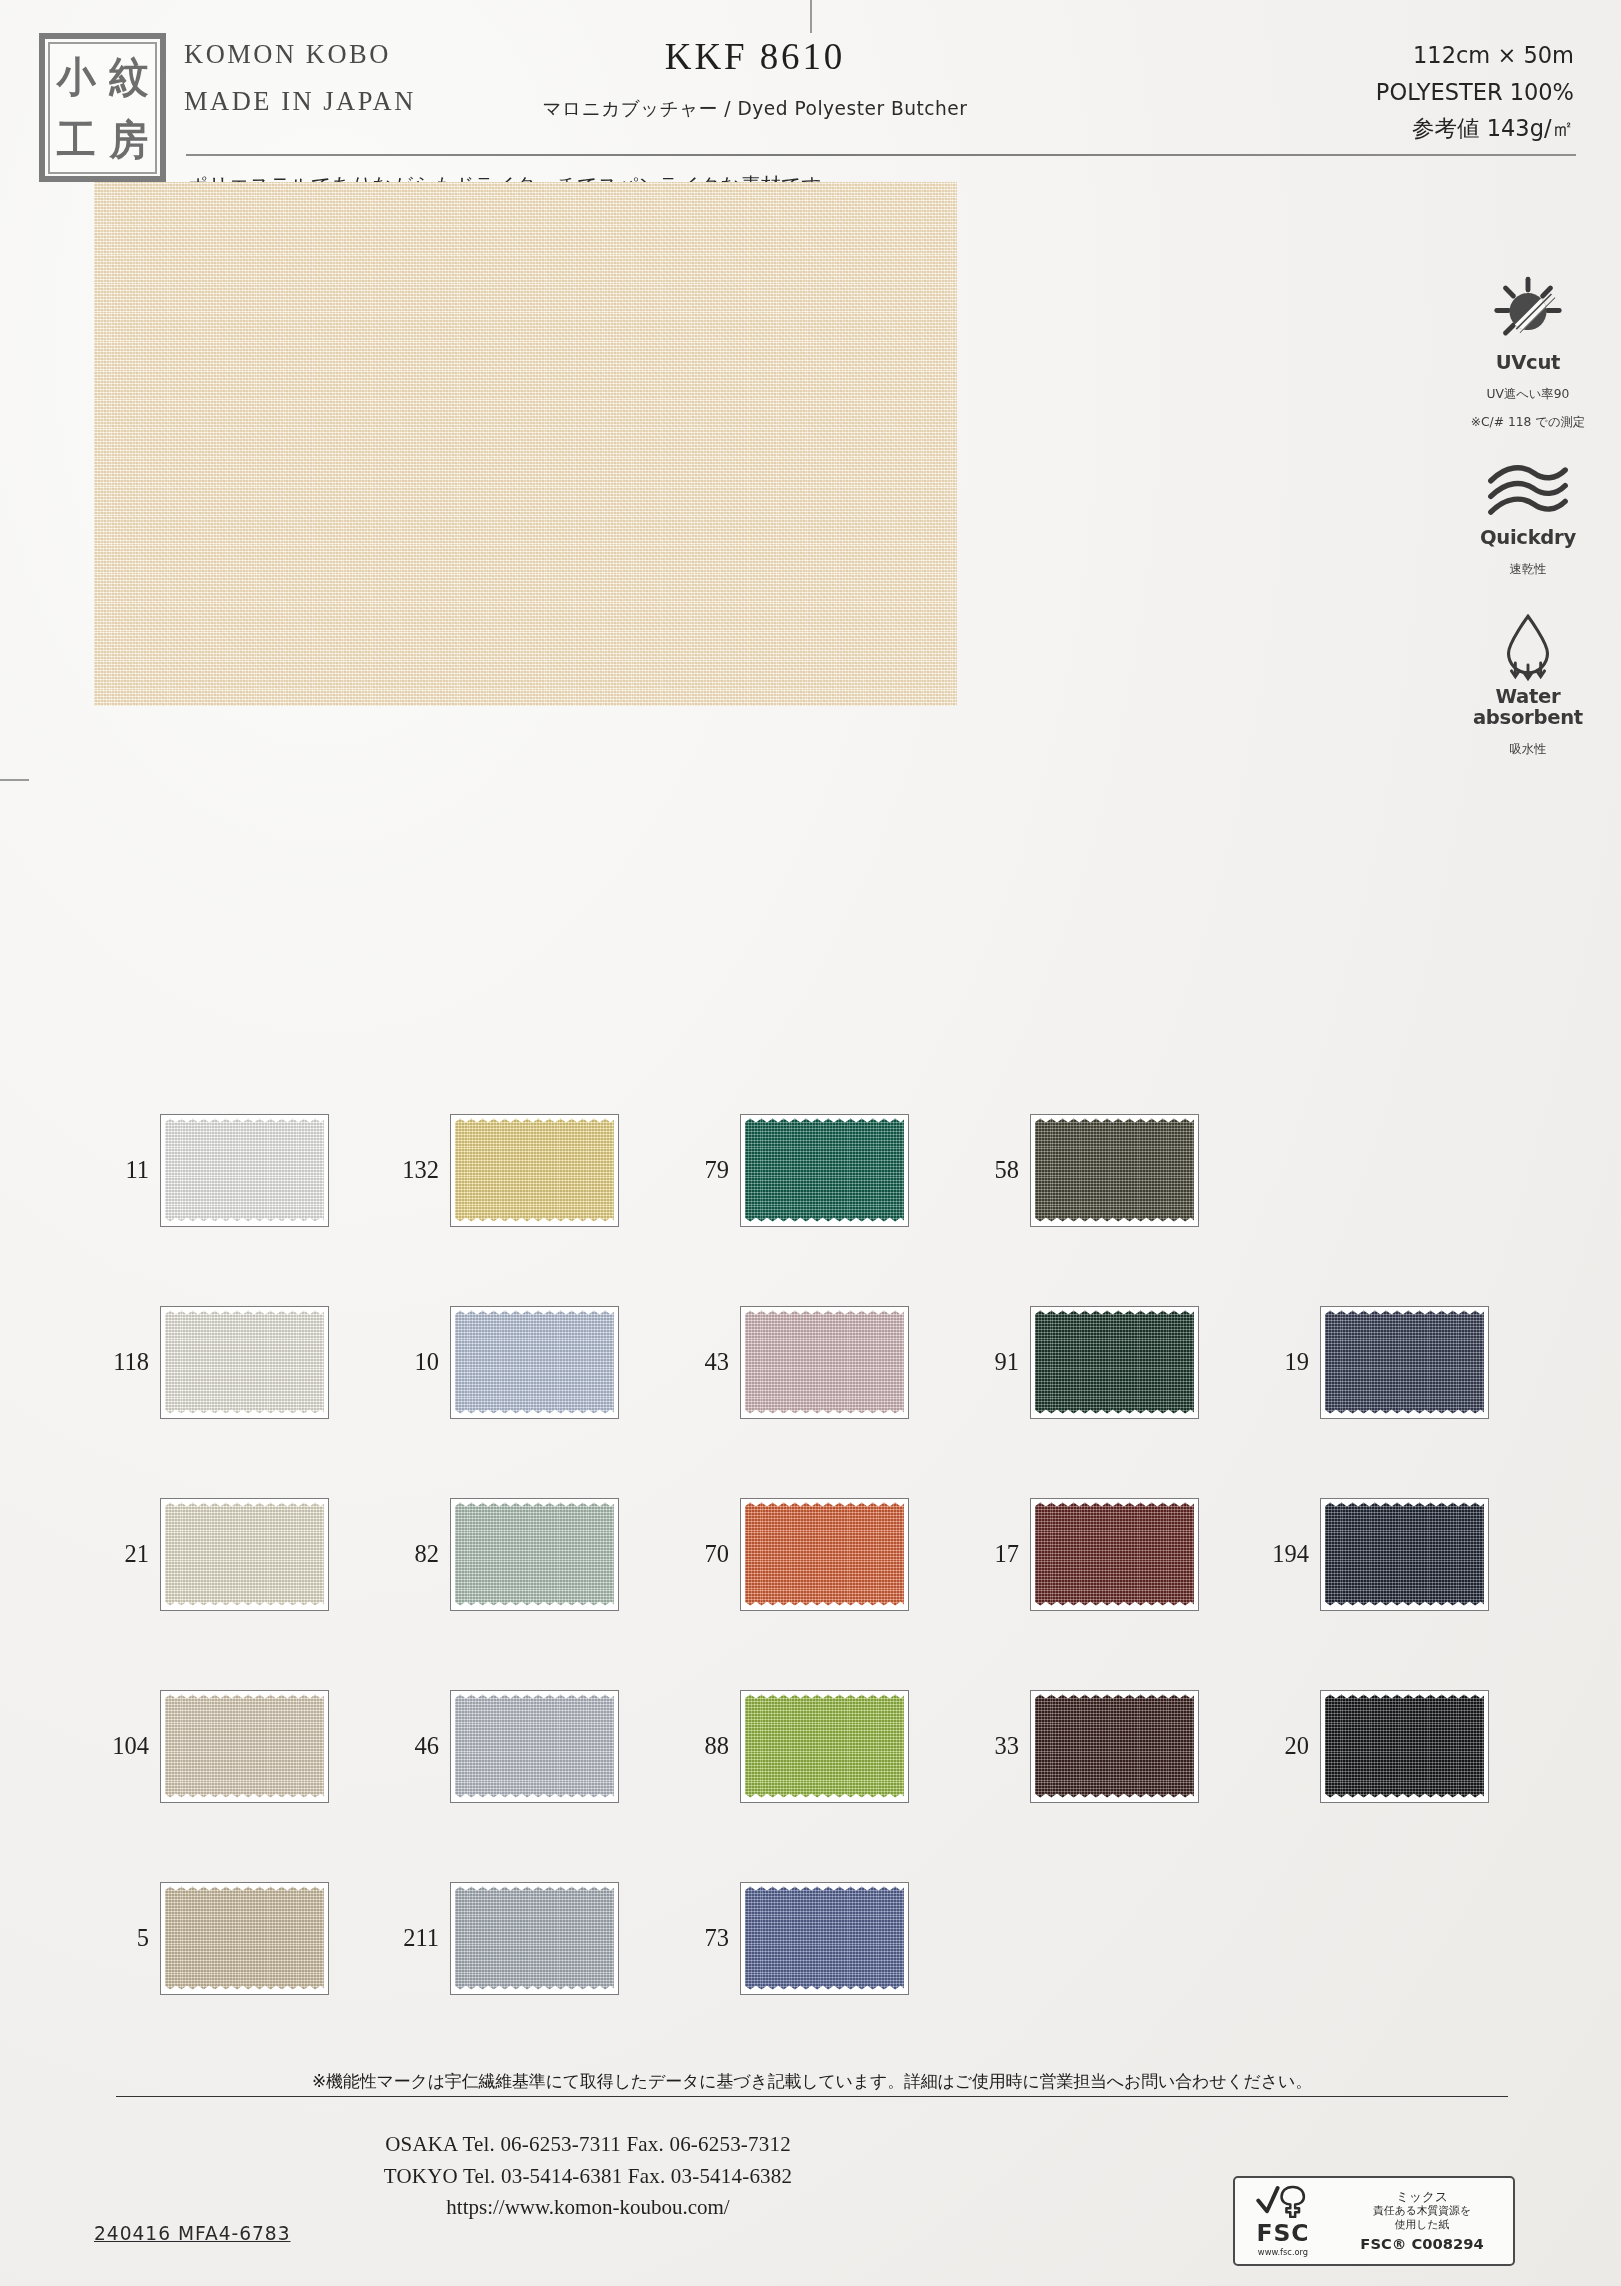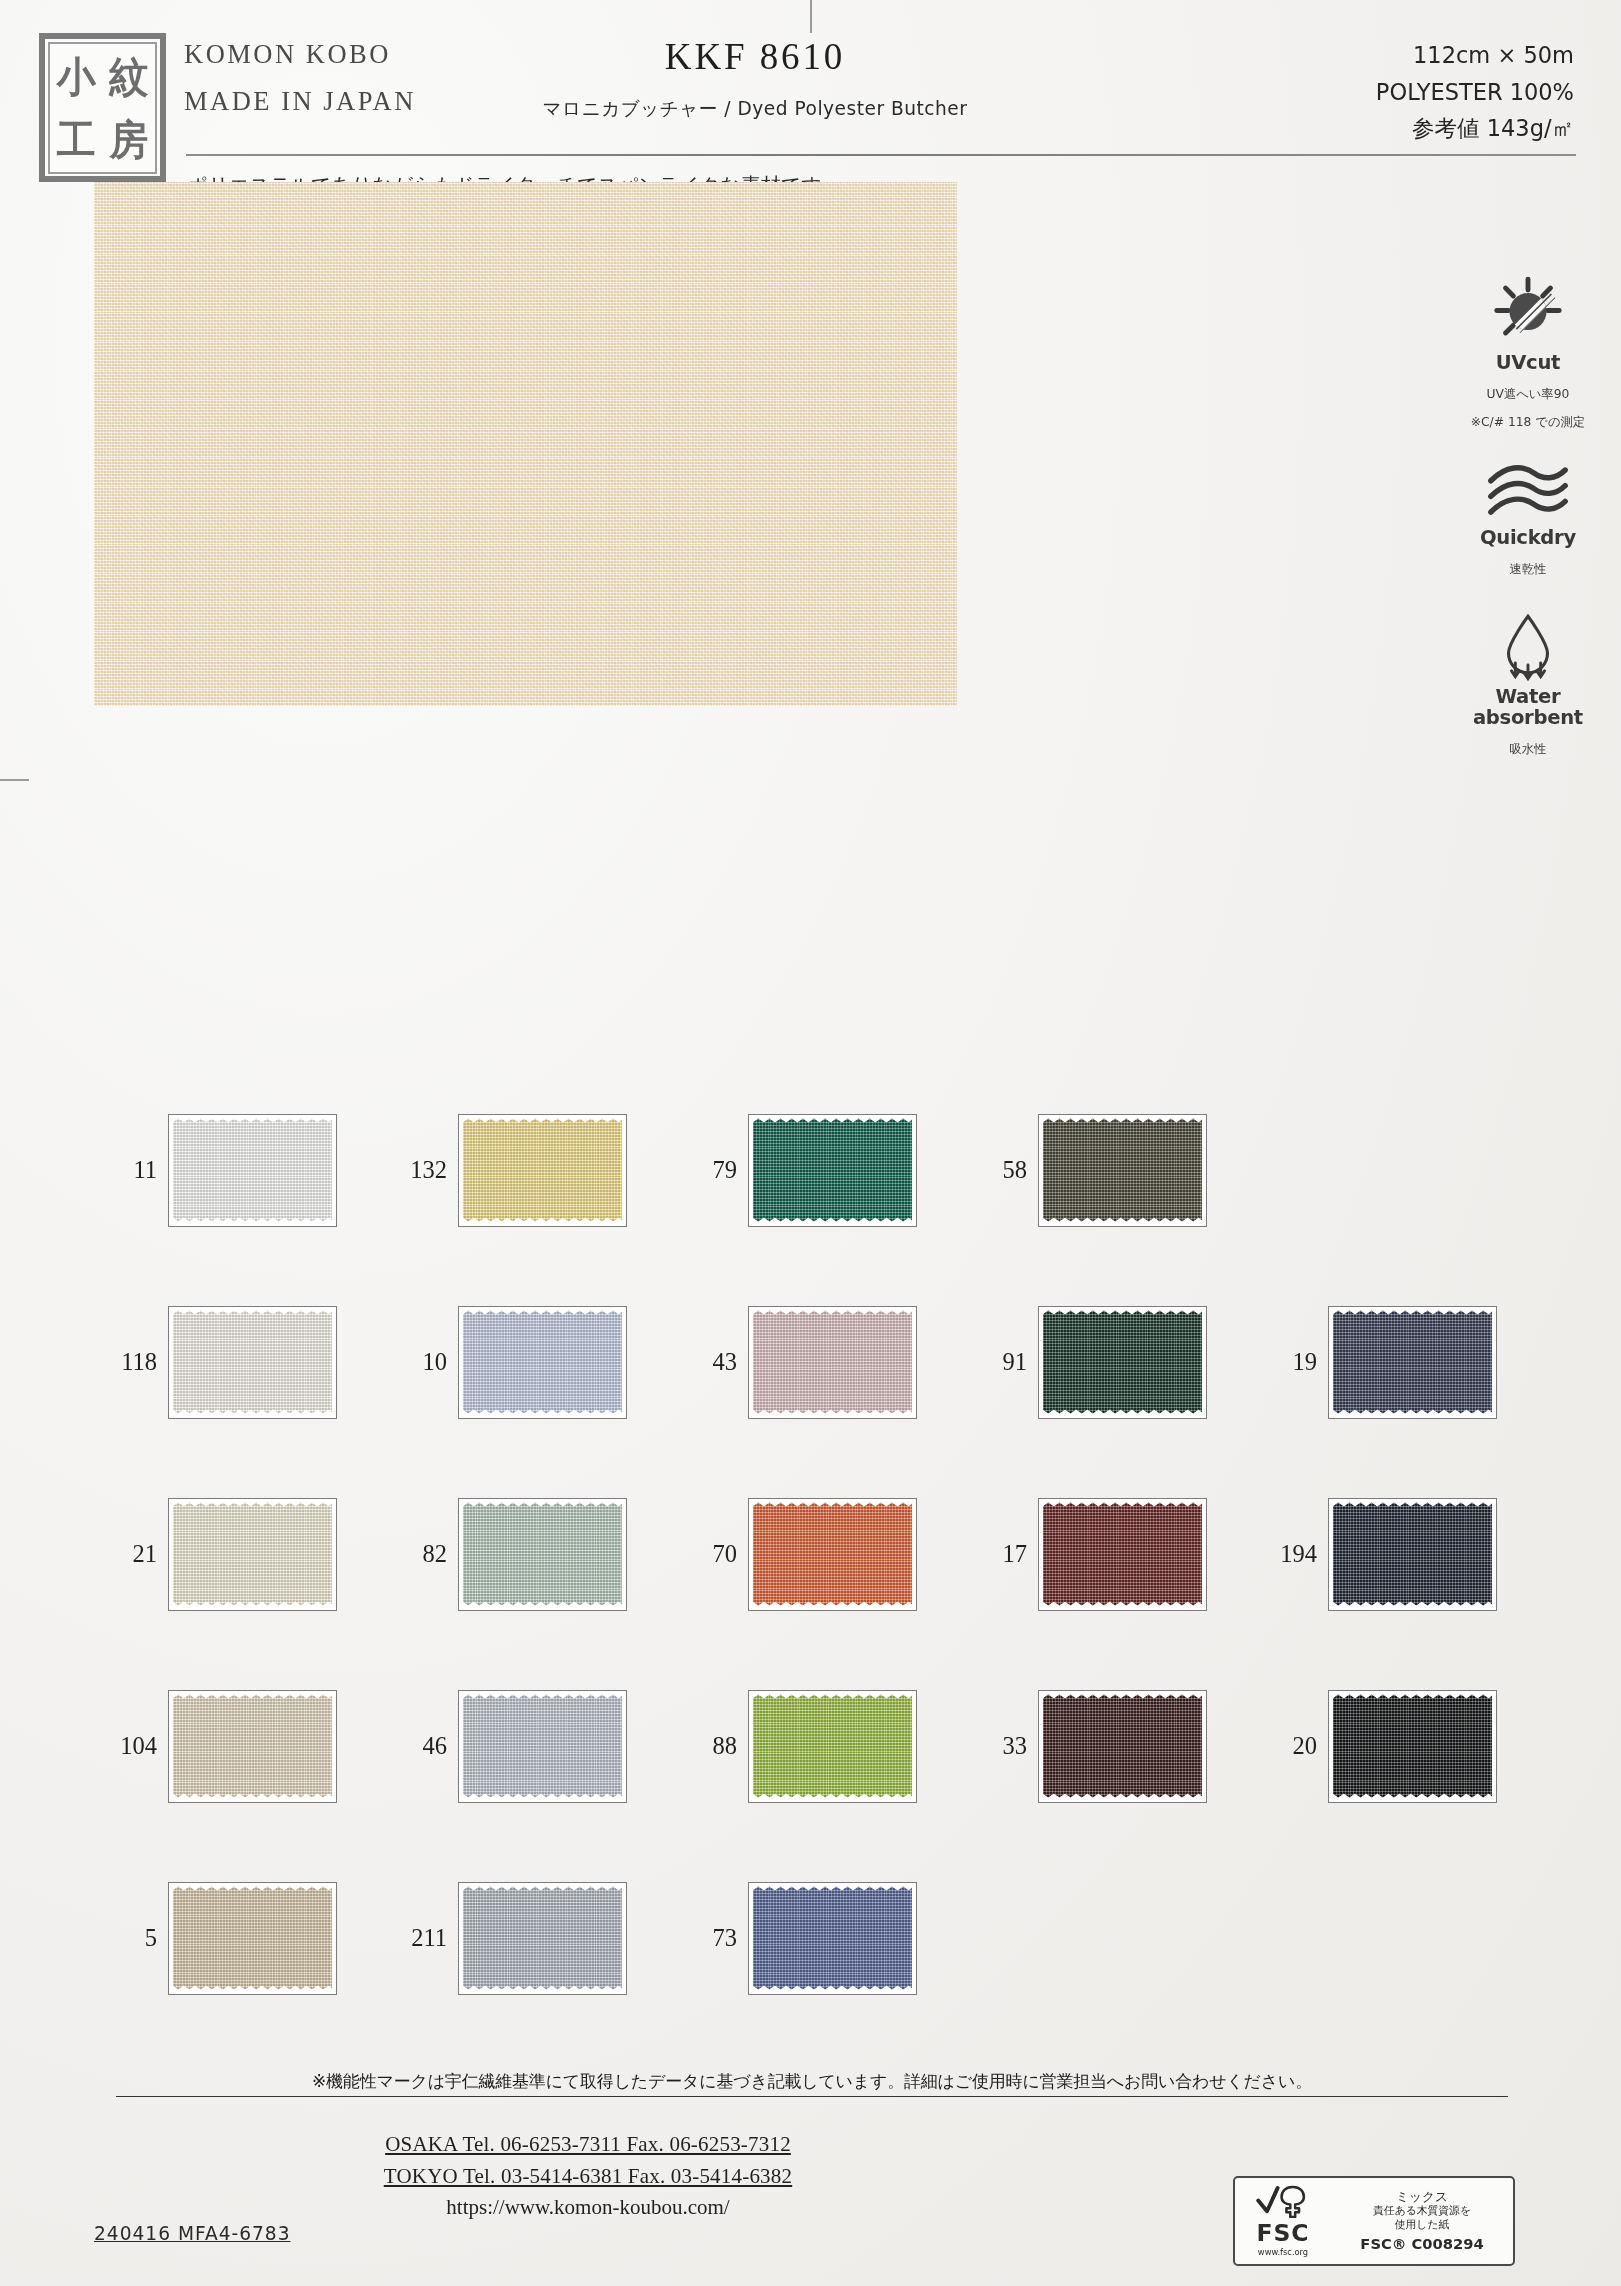--- a/index.html
+++ b/index.html
@@ -92,21 +92,21 @@
 
   
   .funcs{position:absolute;right:19.6px;top:276px;width:147px;text-align:center;
          font-family:"DejaVu Sans", sans-serif;color:#3a3a3a;}
   .func{margin-bottom:33px;}
   .func .lbl{font-weight:bold;font-size:19.6px;letter-spacing:-0.3px;line-height:1.06;}
   .func .sub{font-size:12.3px;line-height:1.25;margin-top:13px;color:#3d3d3d;}
   .func svg{display:block;margin:0 auto 3.9px;}
 
   
-  .grid{position:absolute;left:102px;top:1074px;width:1451px;}
+  .grid{position:absolute;left:94px;top:1074px;width:1451px;}
   .grow{display:flex;height:192px;align-items:center;}
   .cell{width:290px;display:flex;align-items:center;}
   .cnum{
     width:55px;text-align:right;padding-right:10.8px;
     font-size:24.5px;color:#1f1f1f;font-family:"Liberation Serif",serif;
     flex:0 0 auto;
   }
   .cbox{
     width:169px;height:113px;border:1.5px solid #7b7b7b;
     background:#fff;position:relative;box-sizing:border-box;
@@ -136,21 +136,21 @@
     font-size:17px;color:#1d1d1d;text-align:center;
     font-family:"DejaVu Sans","Liberation Serif",serif;
     border-bottom:1.6px solid #333;padding-bottom:2.9px;
     letter-spacing:-0.2px;
   }
   .company{
     position:absolute;left:0;top:2125px;width:1176px;text-align:center;
     font-family:"Liberation Serif",serif;
   }
   .company .nm{font-size:35px;color:#1c1c1c;letter-spacing:1px;}
-  .company .ln{font-size:21px;color:#1f1f1f;margin-top:6.9px;letter-spacing:0.2px;text-decoration:underline;}
+  .company .ln{font-size:21px;color:#1f1f1f;margin-top:6.9px;letter-spacing:0.2px;}
   .company .url{font-size:21px;color:#1f1f1f;margin-top:5.9px;}
 
   .fsc{
     position:absolute;left:1233px;top:2176px;width:282px;height:90px;
     border:2px solid #4a4a4a;border-radius:4.9px;
     display:flex;align-items:center;box-sizing:border-box;
     font-family:"DejaVu Sans", sans-serif;background:#fbfbfa;
   }
   .fsc-left{width:96px;text-align:center;color:#2b2b2b;}
   .fsc-left .fsc-t{font-size:23.5px;font-weight:bold;letter-spacing:1px;line-height:1;}

